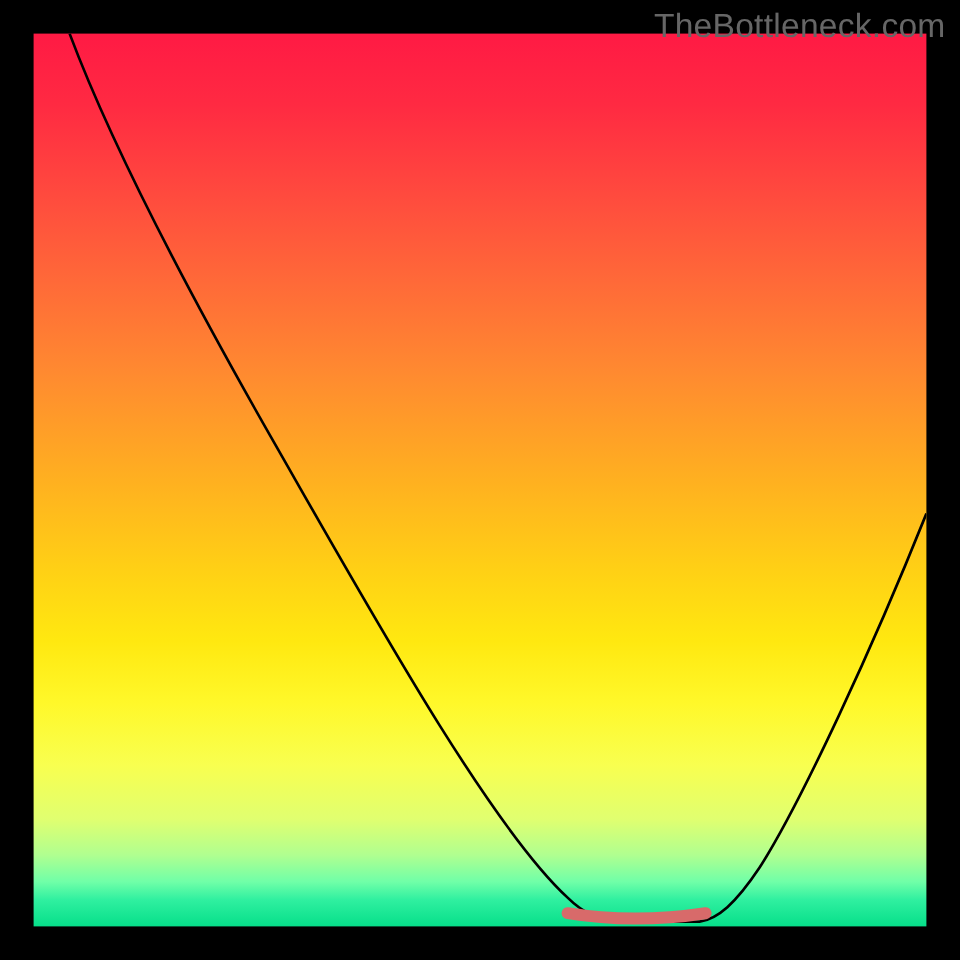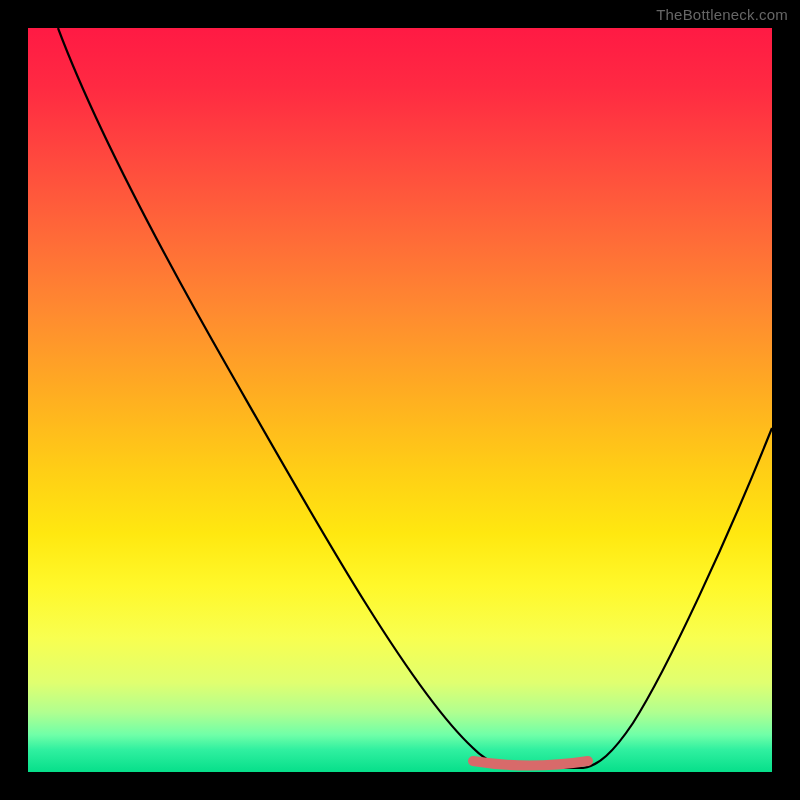--- a/index.html
+++ b/index.html
@@ -9,21 +9,21 @@
     background: #000;
     font-family: Arial, sans-serif;
     position: relative;
     overflow: hidden;
   }
   .watermark {
     position: absolute;
     top: 6px;
     right: 12px;
     color: #666;
-    font-size: 15px;
+    font-size: 28px;
     font-weight: 500;
     z-index: 10;
     letter-spacing: 0.2px;
   }
   .plot-area {
     position: absolute;
     left: 28px;
     top: 28px;
     width: 744px;
     height: 744px;

